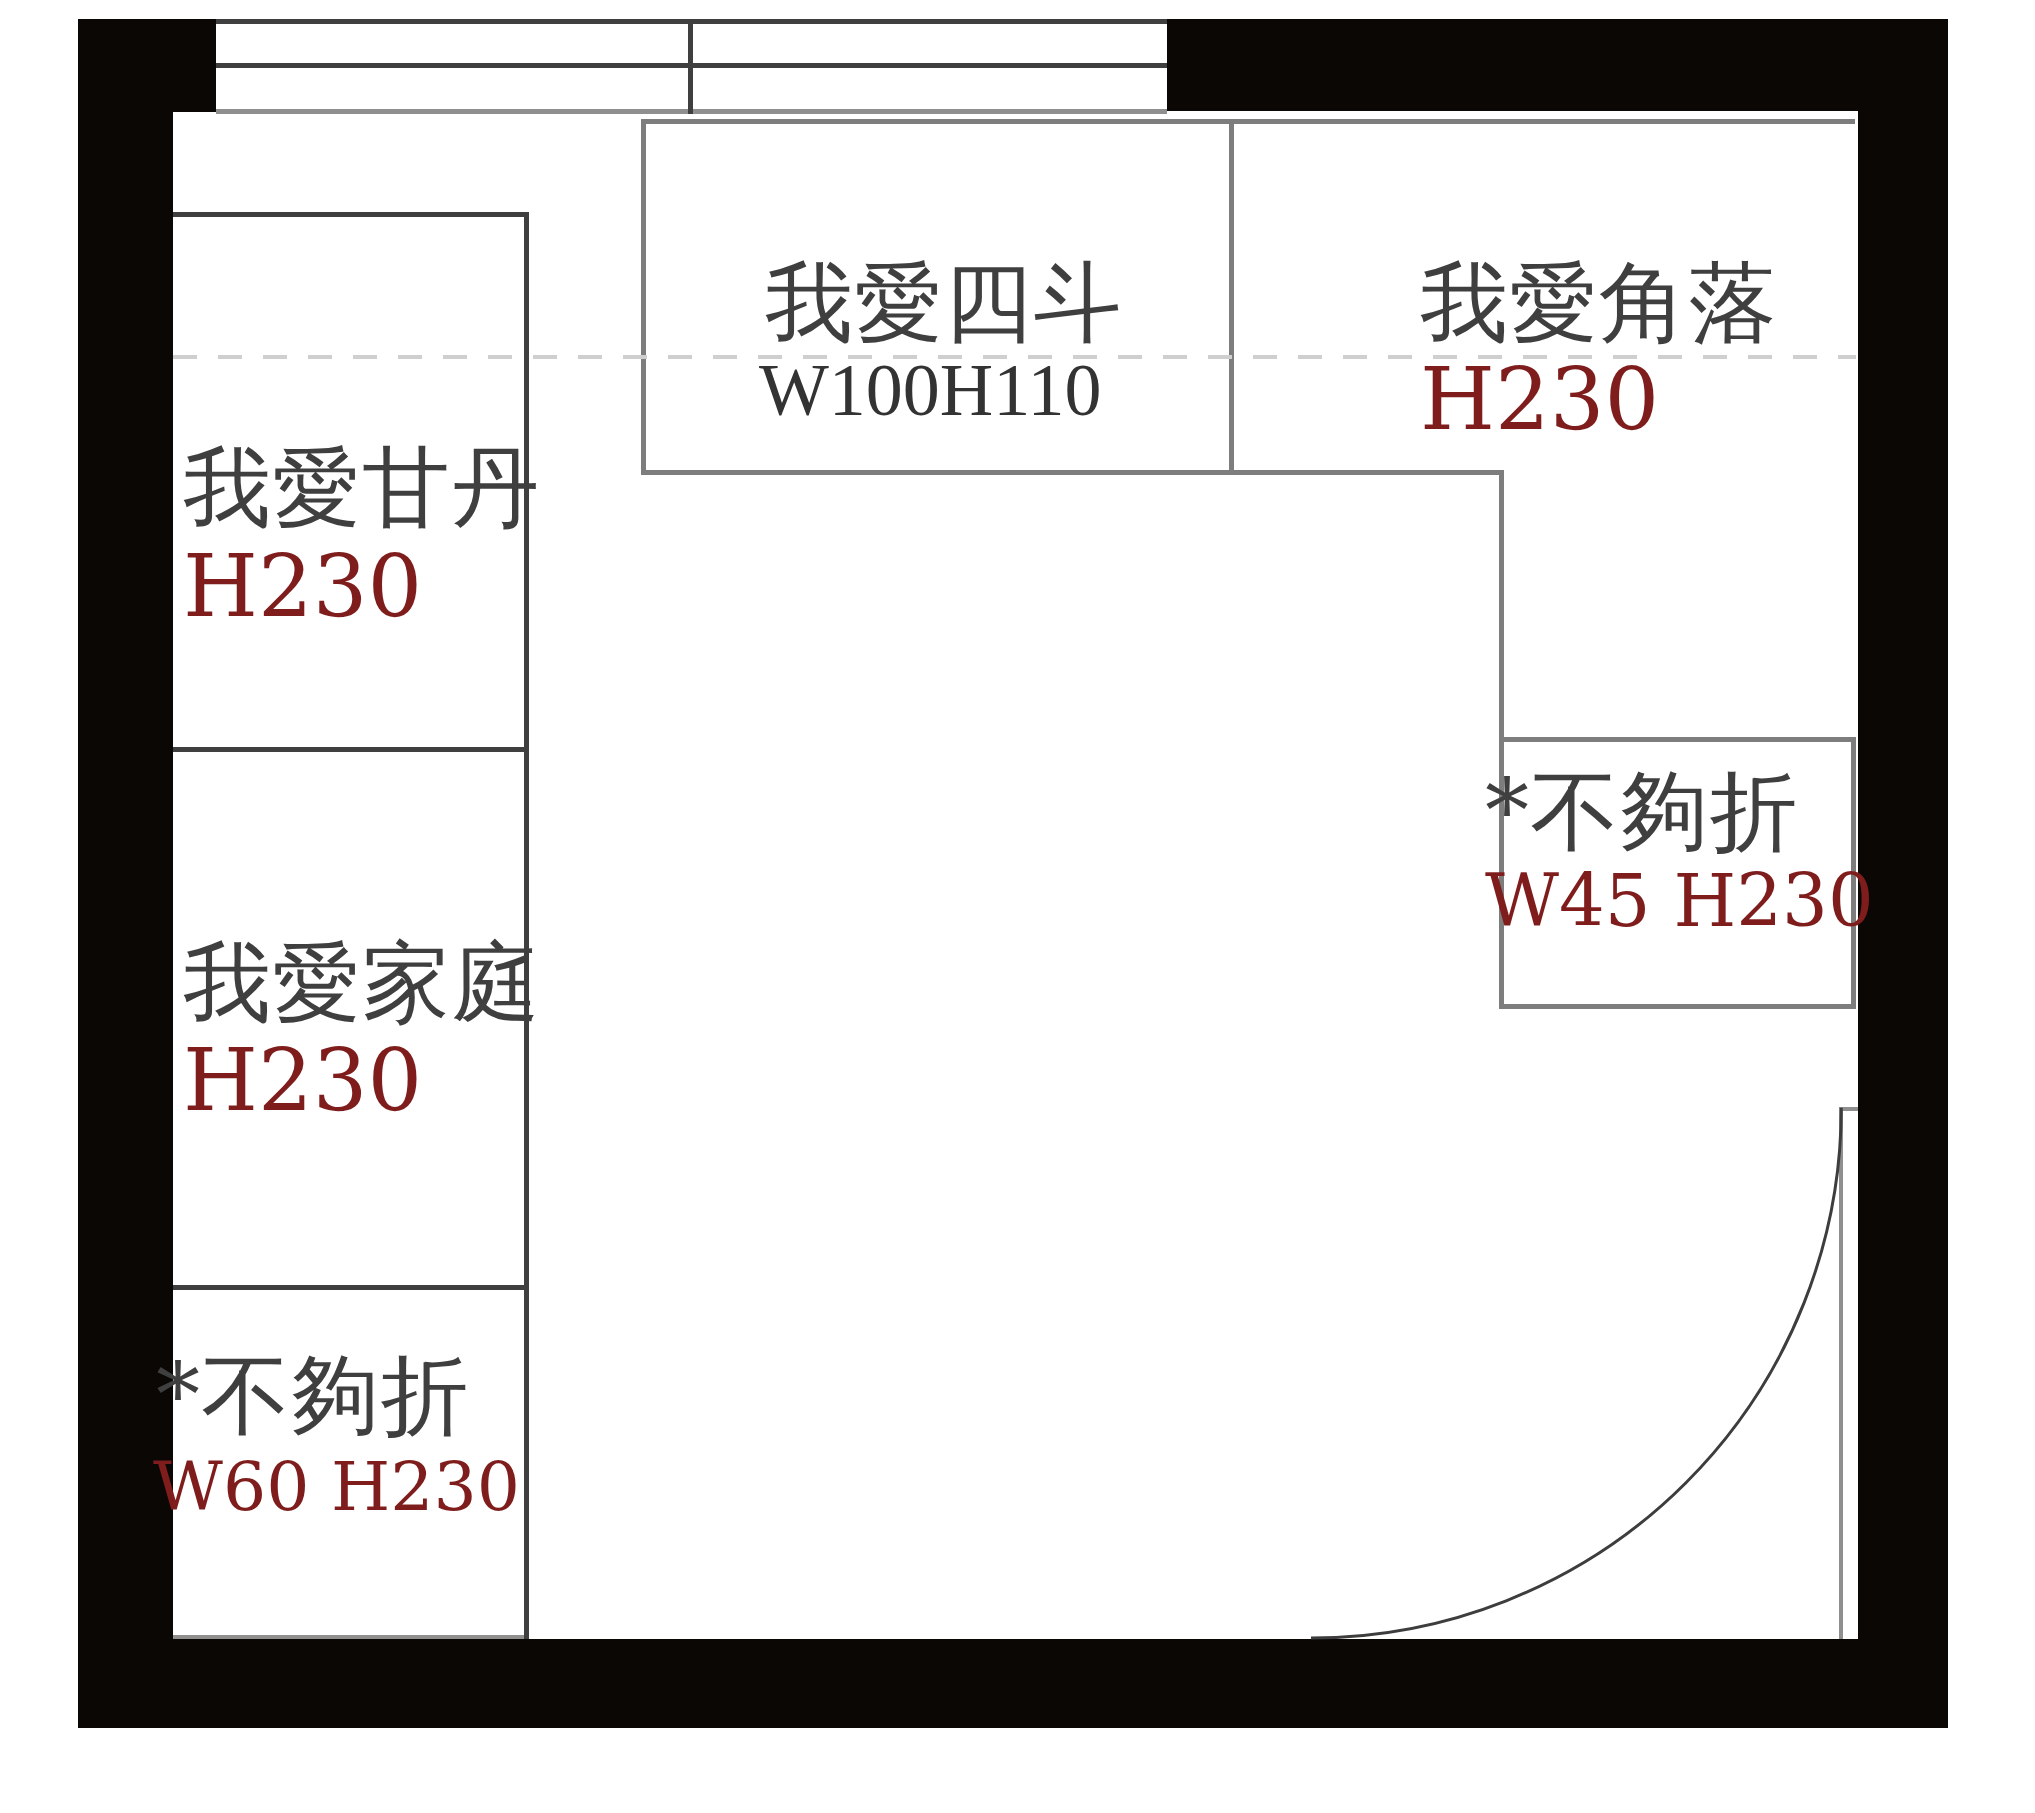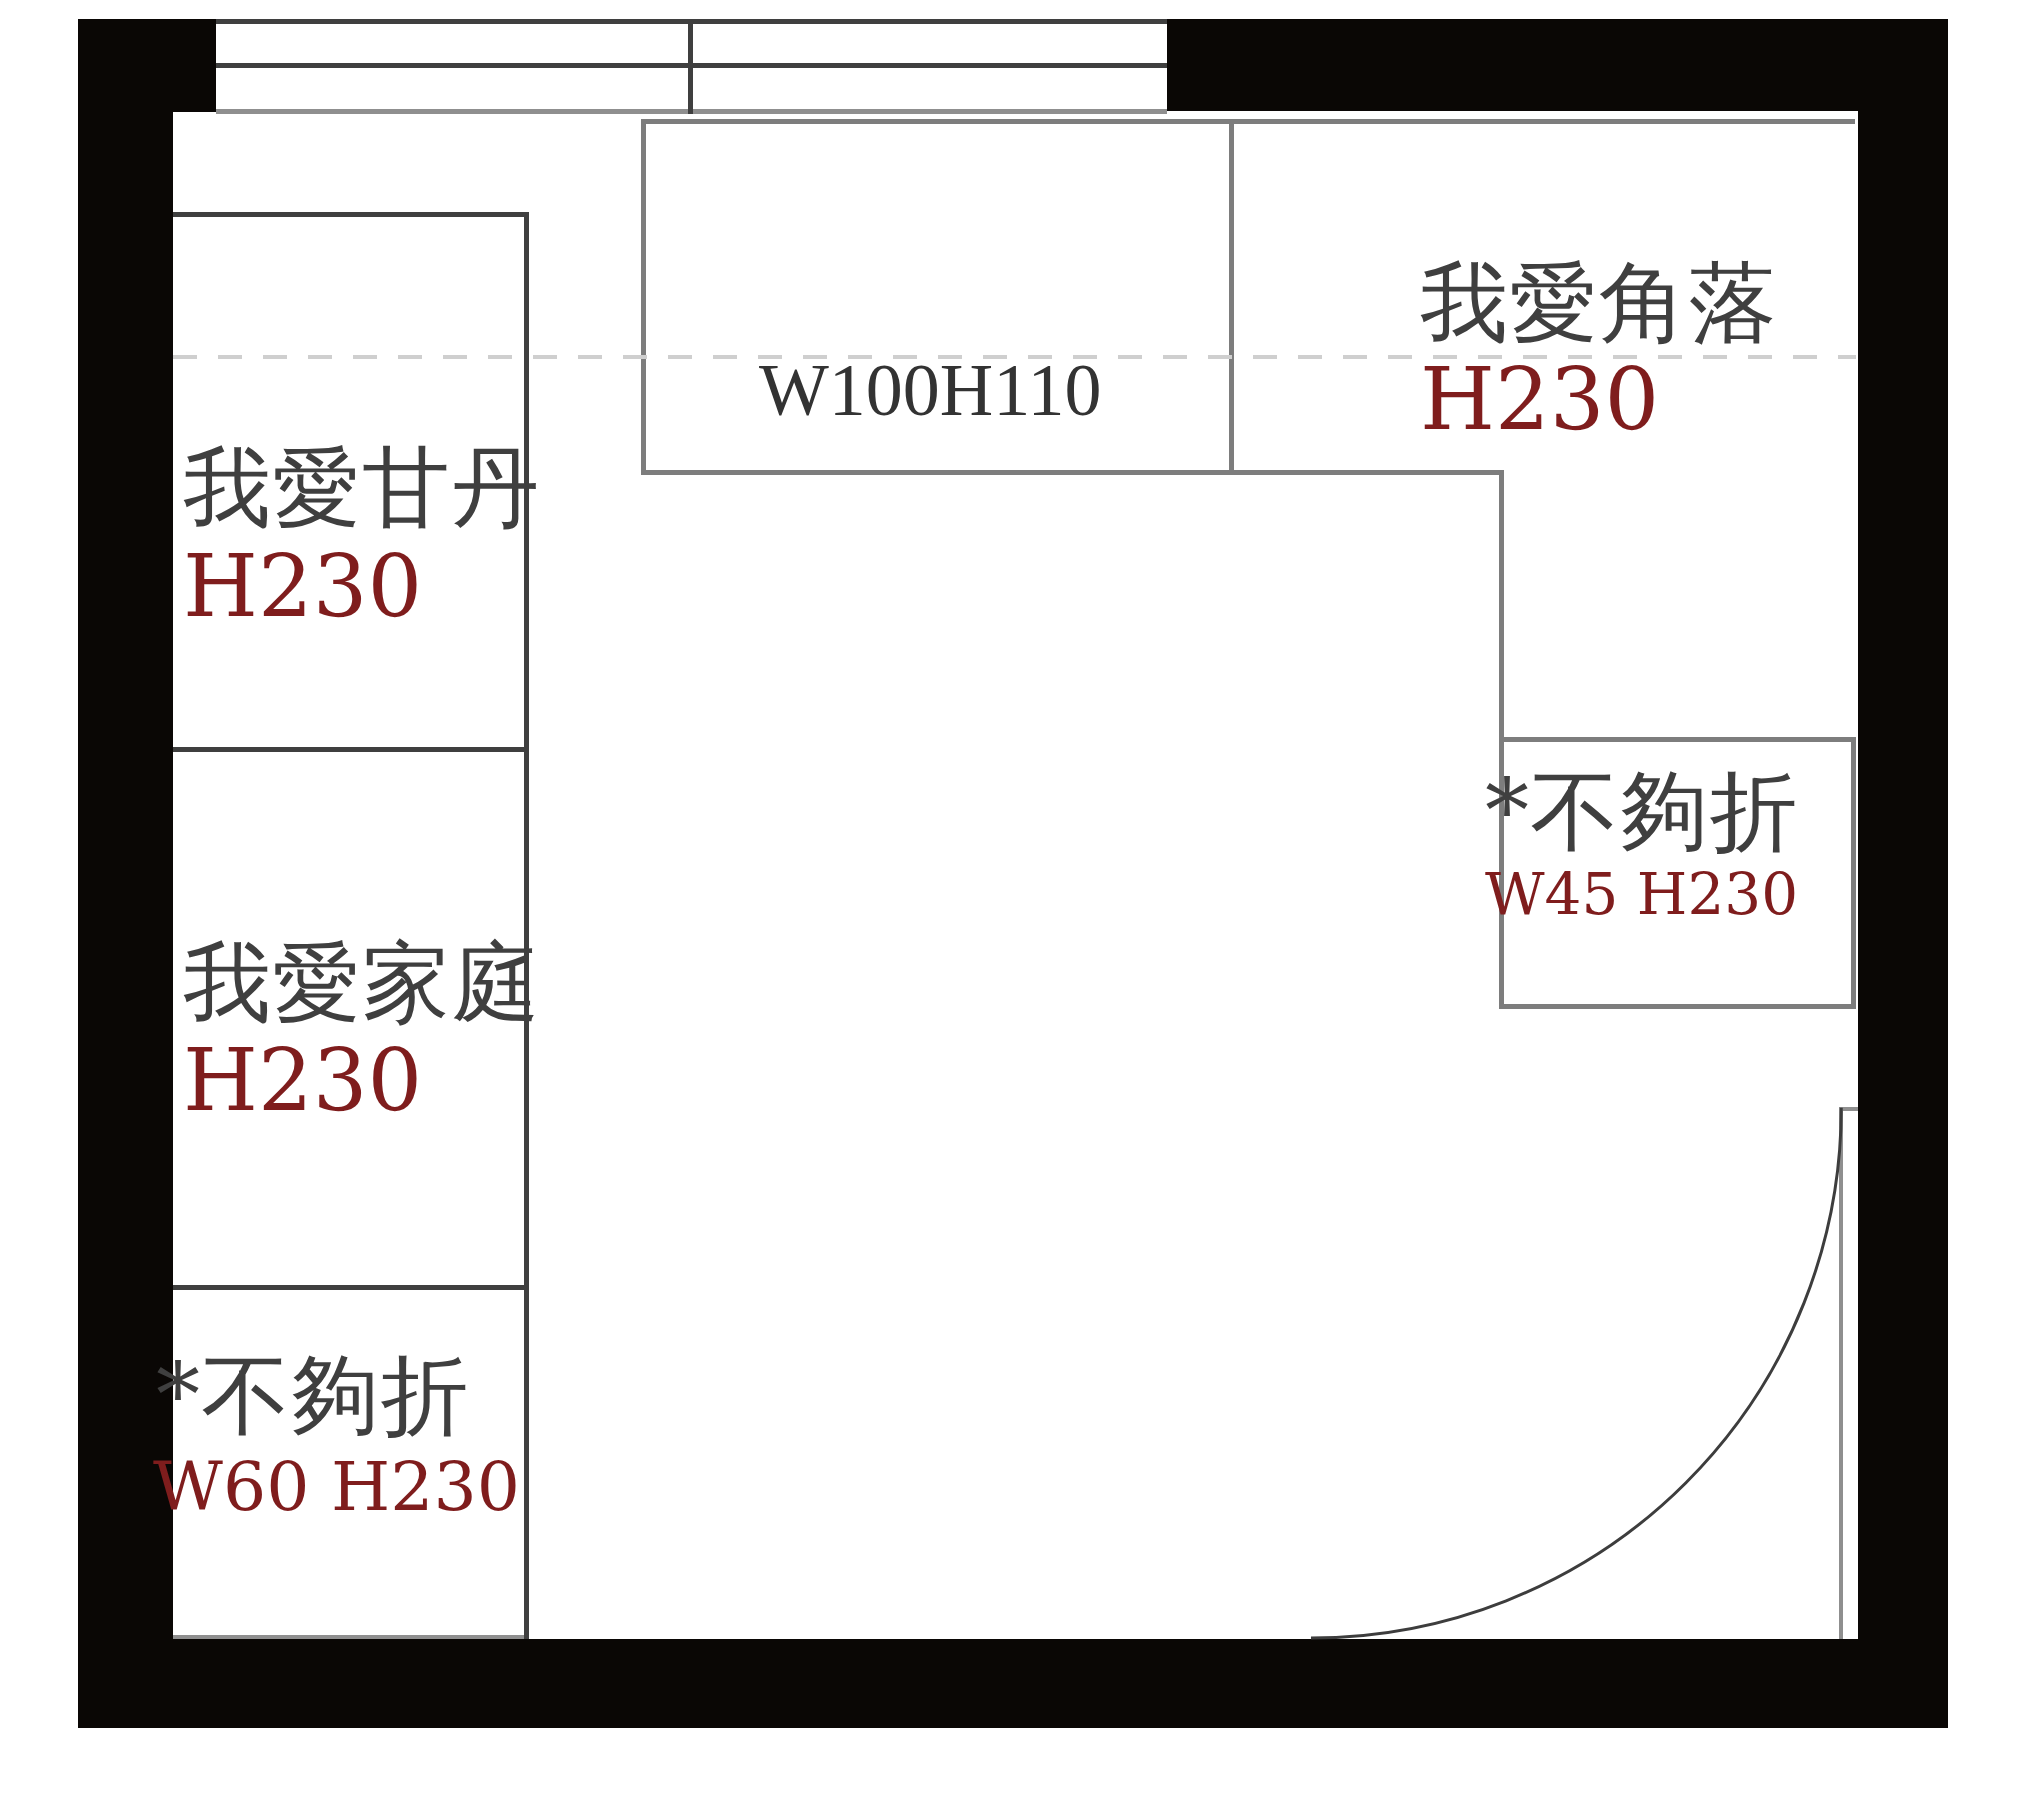--- a/index.html
+++ b/index.html
@@ -77,22 +77,23 @@
 
   <div class="label" style="left:183px;top:444px;">我愛甘丹</div>
   <div class="dims" style="left:183px;top:543px;">H230</div>
 
   <div class="label" style="left:183px;top:939px;">我愛家庭</div>
   <div class="dims" style="left:183px;top:1037px;">H230</div>
 
   <div class="label" style="left:156px;top:1352px;">*不夠折</div>
   <div class="dims" style="left:153px;top:1453px;font-size:68px;">W60 H230</div>
 
+  <div class="label" style="left:765px;top:259px;">我愛四斗</div>
   <div class="dims-sans" style="left:759px;top:353px;font-family:Liberation Serif, serif;">W100H110</div>
 
   <div class="label" style="left:1420px;top:259px;">我愛角落</div>
   <div class="dims" style="left:1420px;top:356px;">H230</div>
 
   <div class="label" style="left:1485px;top:768px;">*不夠折</div>
-  <div class="dims" style="left:1485px;top:865px;font-size:58px;">W45 H230</div>
+  <div class="dims" style="left:1485px;top:865px;font-size:72px;">W45 H230</div>
 
 </div>
 
 
 </body></html>

